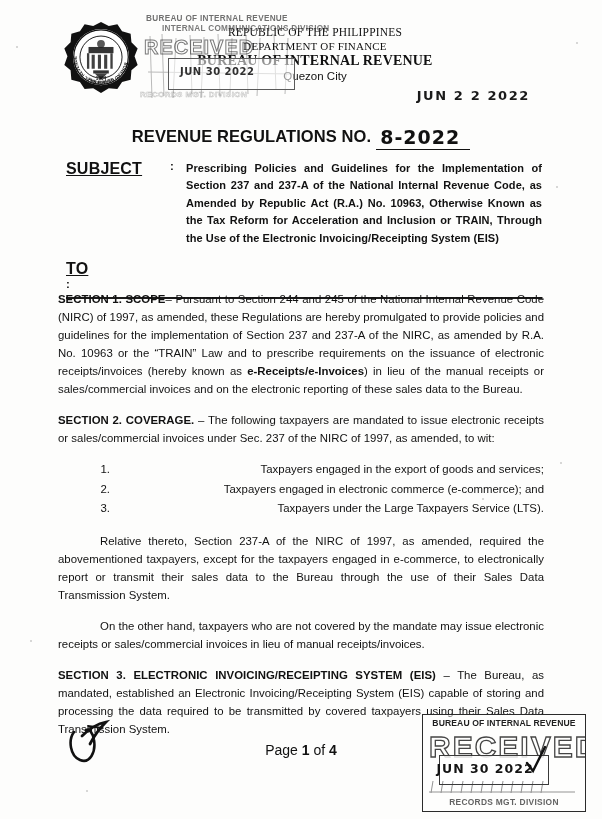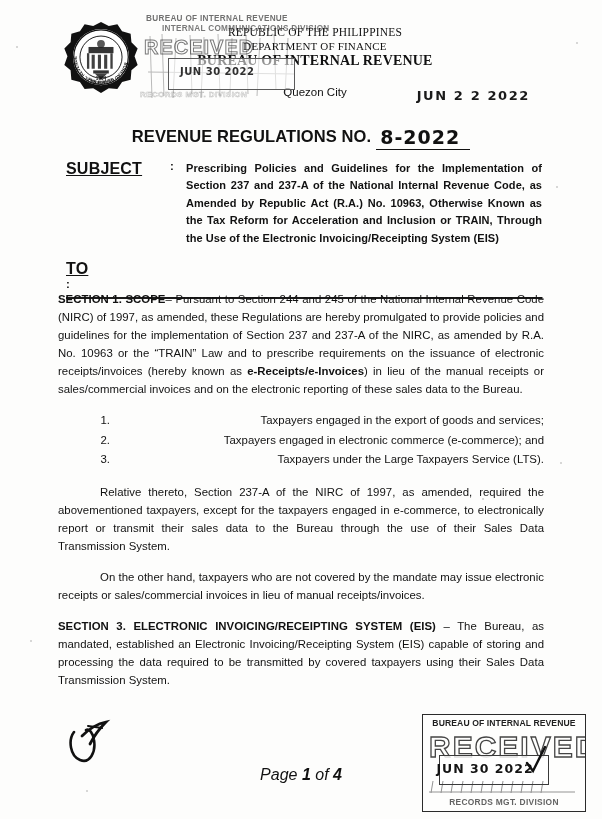--- a/index.html
+++ b/index.html
@@ -52,21 +52,21 @@
     letter-spacing: .2px;
   }
   .lh-line3 {
     font-size: 14px;
     font-weight: bold;
     letter-spacing: .2px;
   }
   .lh-line4 {
     font-family: "Liberation Sans", sans-serif;
     font-size: 11.5px;
-    margin-top: 17px;
+    margin-top: 1px;
   }
 
   
   .header-stamp {
     position: absolute;
     left: 138px;
     top: 12px;
     width: 168px;
     height: 92px;
     pointer-events: none;
@@ -243,24 +243,23 @@
   .signature-mark {
     position: absolute;
     left: 62px;
     top: 718px;
     width: 60px;
     height: 54px;
   }
   .page-footer {
     position: absolute;
     left: 0; right: 0;
-    top: 766px;
+    top: 742px;
     text-align: center;
-    font-size: 16px;
-    font-style: italic;
+    font-size: 14px;
   }
   .page-footer .bold { font-weight: bold; }
 
   
   .bottom-stamp {
     position: absolute;
     left: 422px;
     top: 714px;
     width: 162px;
     height: 96px;
@@ -430,20 +429,23 @@
     </div>
     <div class="meta-rule"></div>
   </div>
 
   <div class="body-block">
 
     <div class="para">
       <span class="sec-head">SECTION 1.  SCOPE</span><span>– Pursuant to Section 244 and 245 of the National Internal Revenue Code (NIRC) of 1997, as amended, these Regulations are hereby promulgated to provide policies and guidelines for the implementation of Section 237 and  237-A of the NIRC, as amended by R.A. No. 10963 or the “TRAIN” Law and to prescribe requirements on the issuance of electronic receipts/invoices (hereby known as </span><span class="bold">e-Receipts/e-Invoices</span><span>) in lieu of the manual receipts or sales/commercial invoices and on the electronic reporting of these sales data to the Bureau.</span>
     </div>
 
+    <div class="para">
+      <span class="sec-head">SECTION 2.  COVERAGE.</span><span> – The following taxpayers are mandated to issue electronic receipts or sales/commercial invoices under Sec. 237 of the NIRC of 1997, as amended, to wit:</span>
+    </div>
 
     <ol class="coverage-list">
       <li>Taxpayers engaged in the export of goods and services;</li>
       <li>Taxpayers engaged in electronic commerce (e-commerce); and</li>
       <li>Taxpayers under the Large Taxpayers Service (LTS).</li>
     </ol>
 
     <div class="para indent">Relative thereto, Section 237-A of the NIRC of 1997, as amended, required the abovementioned taxpayers, except for the taxpayers engaged in e-commerce, to electronically report or transmit their sales data to the Bureau through the use of their Sales Data Transmission System.</div>
 
     <div class="para indent">On the other hand, taxpayers who are not covered by the mandate may issue electronic receipts or sales/commercial invoices in lieu of manual receipts/invoices.</div>

